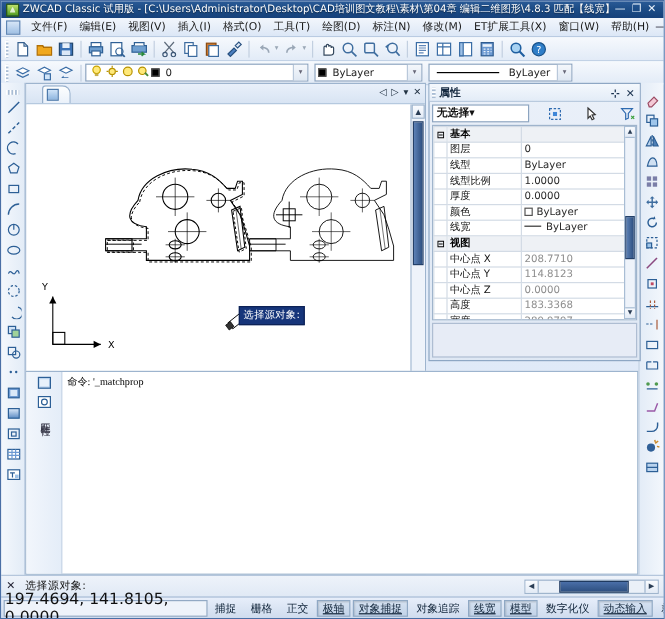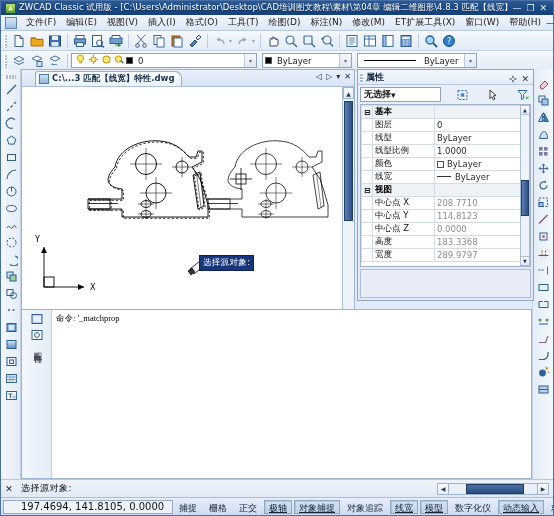--- a/index.html
+++ b/index.html
@@ -348,22 +348,22 @@
   }
   #statusbar {
     position: absolute; left: 0; right: 0; bottom: 0; height: 18px;
     background: linear-gradient(#e7eefa, #cfdcee);
     border-top: 1px solid #a9bdd6;
     display: flex; align-items: center;
   }
   #coords {
     width: 170px; height: 14px; margin-left: 2px; flex: none;
     background: #eef3fa; border: 1px solid #92a9c4;
-    font-size: 10px; color: #101010;
-    display: flex; align-items: center; padding-left: 17px;
+    font-size: 13px; color: #101010;
+    display: flex; align-items: center; padding-left: 0;
     font-family: "DejaVu Sans", sans-serif;
   }
   .sbtn-status {
     font-size: 9px; color: #0f2338; padding: 1px 4px; margin: 0 1px;
     height: 14px; line-height: 12px; white-space: nowrap; cursor: default;
     border: 1px solid transparent;
   }
   .sbtn-status.pressed {
     border: 1px solid #8fa8c4;
     background: linear-gradient(#d6e2f1, #c2d3e9);
@@ -865,21 +865,20 @@
             <path d="M2 6.5h9" stroke="#2c5f96"></path>
           </svg>
         </div>
     </div>
 
     <div id="docwin">
 
       <div id="doctab-bar">
         <div id="doctab">
           <span class="dicon"></span>
-          <span>C:\...3 匹配【线宽】特性.dwg</span>
         </div>
         <div id="doctab-ctrls">
           <span>◁</span>
           <span>▷</span>
           <span>▾</span>
           <span>✕</span>
         </div>
       </div>
 
       <div id="canvas-area">
@@ -1037,20 +1036,25 @@
             <td class="k">线型</td>
             <td class="v">ByLayer</td>
           </tr>
           <tr>
             <td></td>
             <td class="k">线型比例</td>
             <td class="v">1.0000</td>
           </tr>
           <tr>
             <td></td>
+            <td class="k">厚度</td>
+            <td class="v">0.0000</td>
+          </tr>
+          <tr>
+            <td></td>
             <td class="k">颜色</td>
             <td class="v"><span class="v-swatch"></span><span>ByLayer</span></td>
           </tr>
           <tr>
             <td></td>
             <td class="k">线宽</td>
             <td class="v"><span class="v-line"></span><span>ByLayer</span></td>
           </tr>
 
           <tr class="cat">

